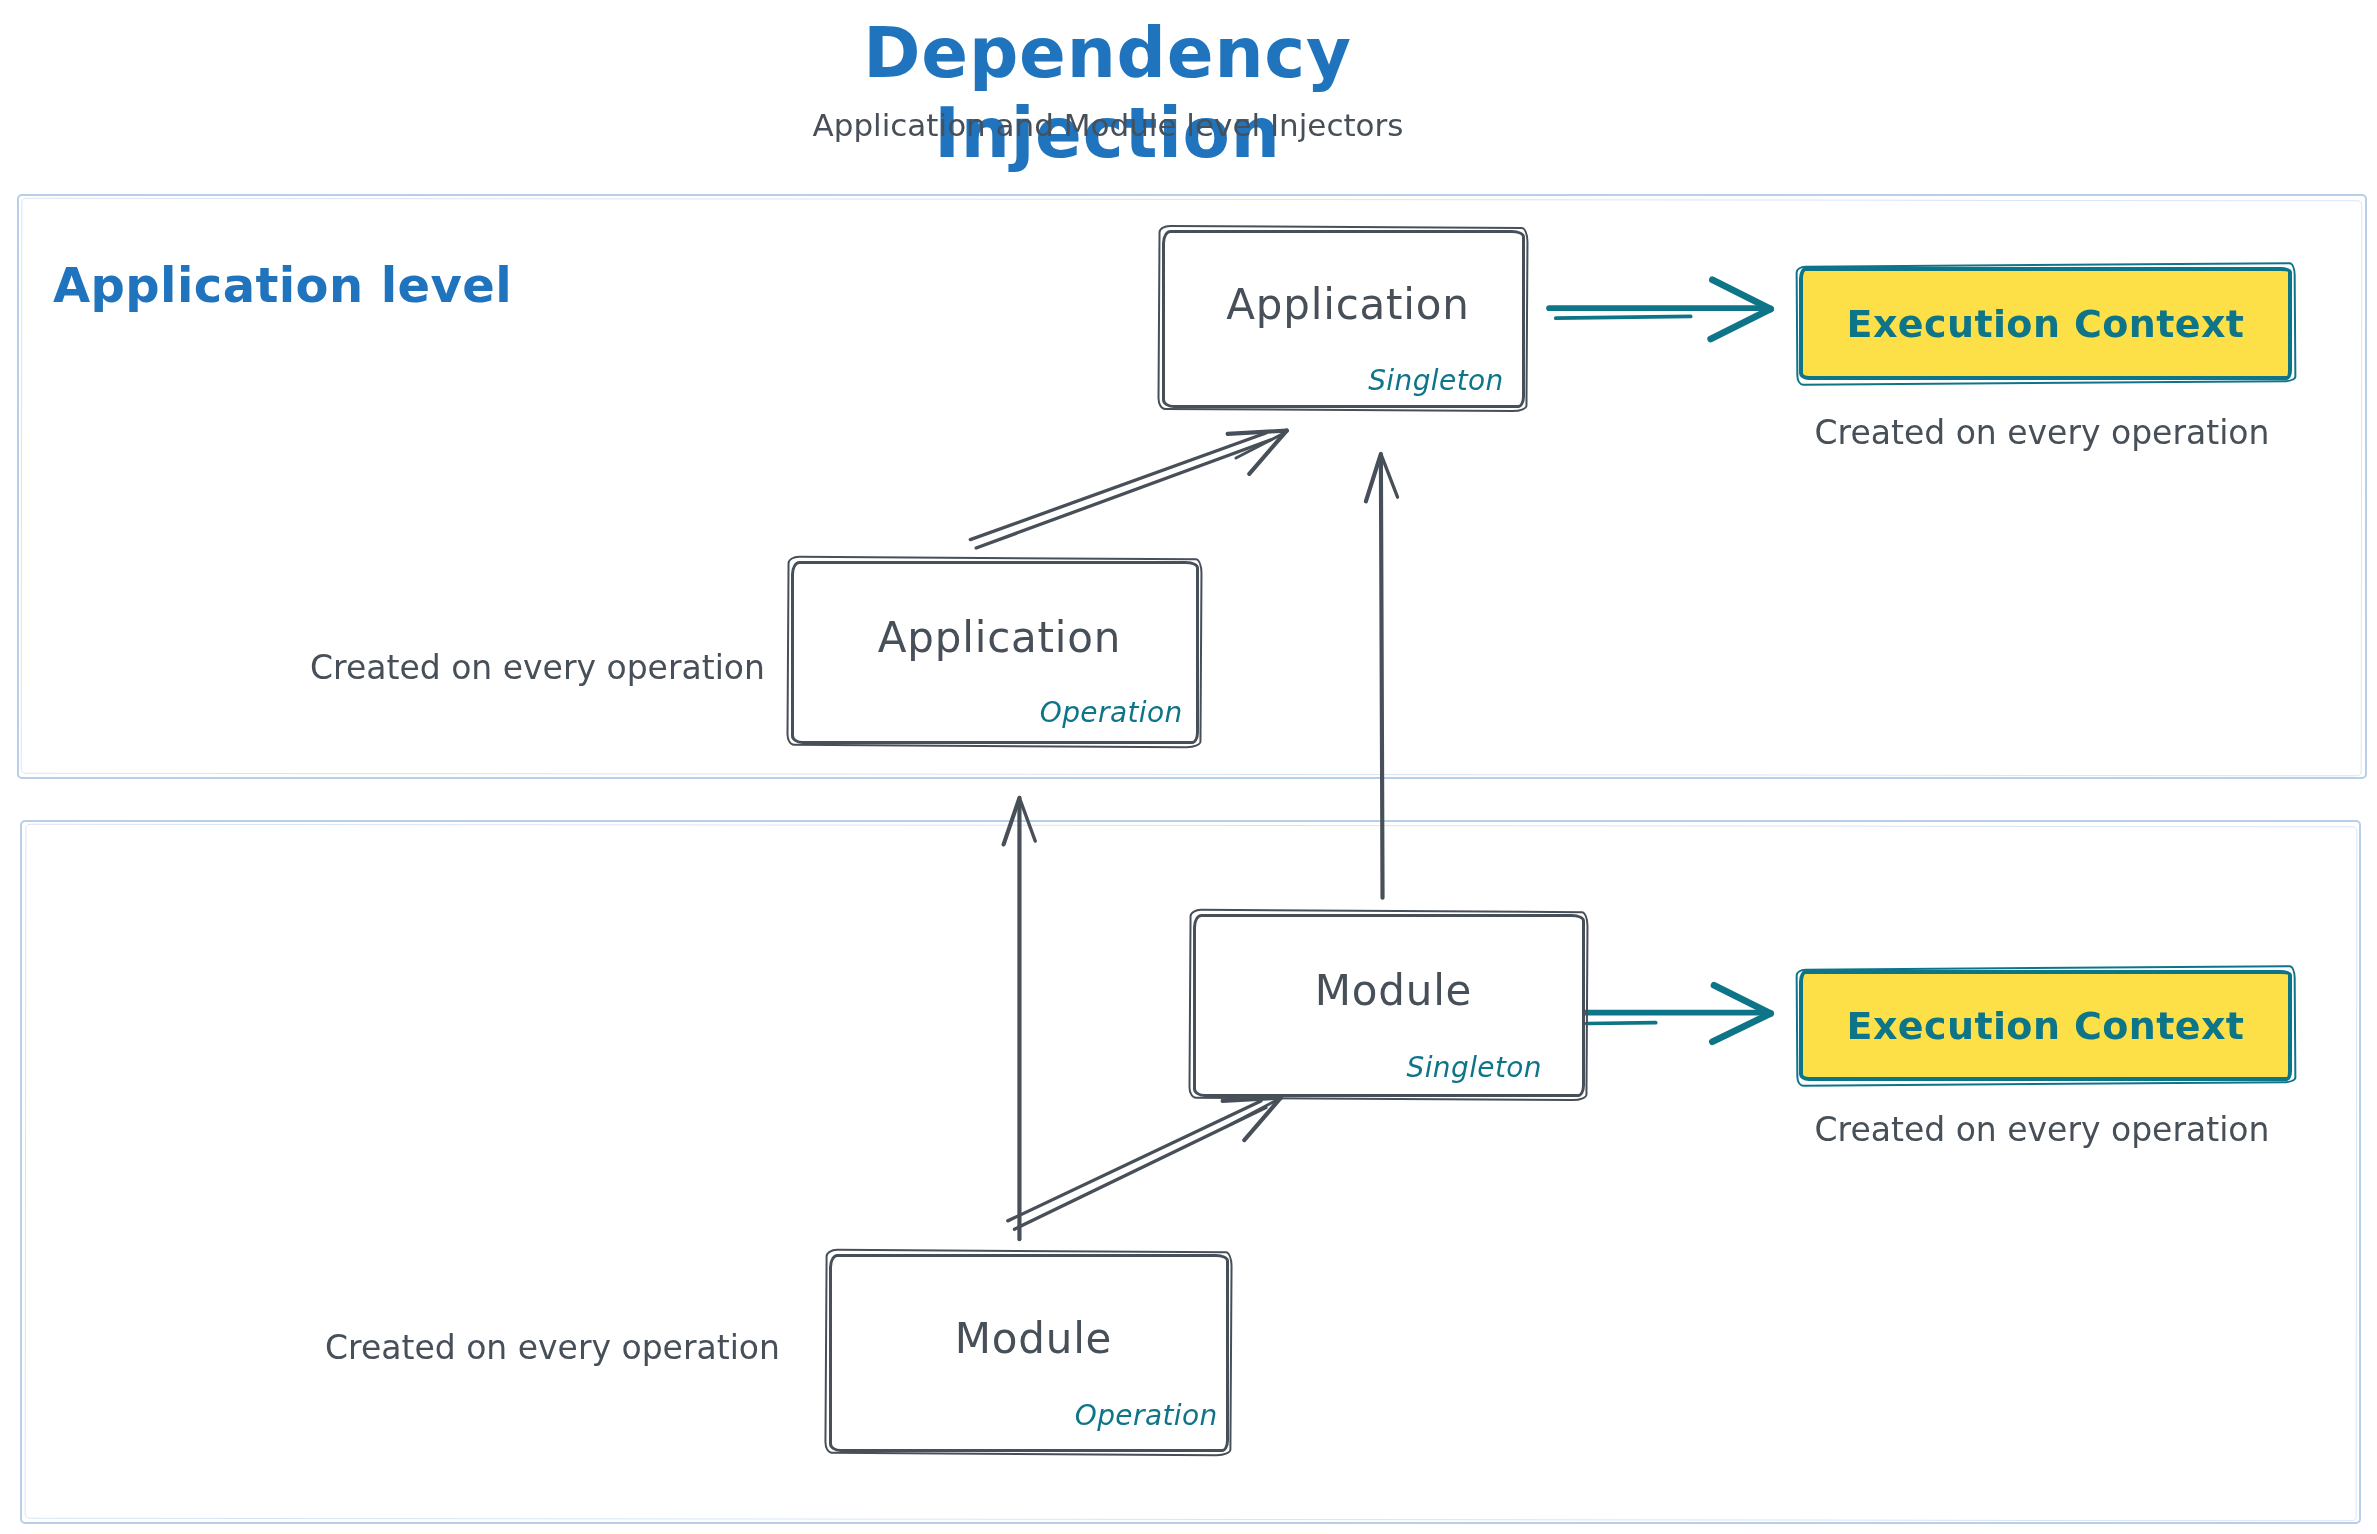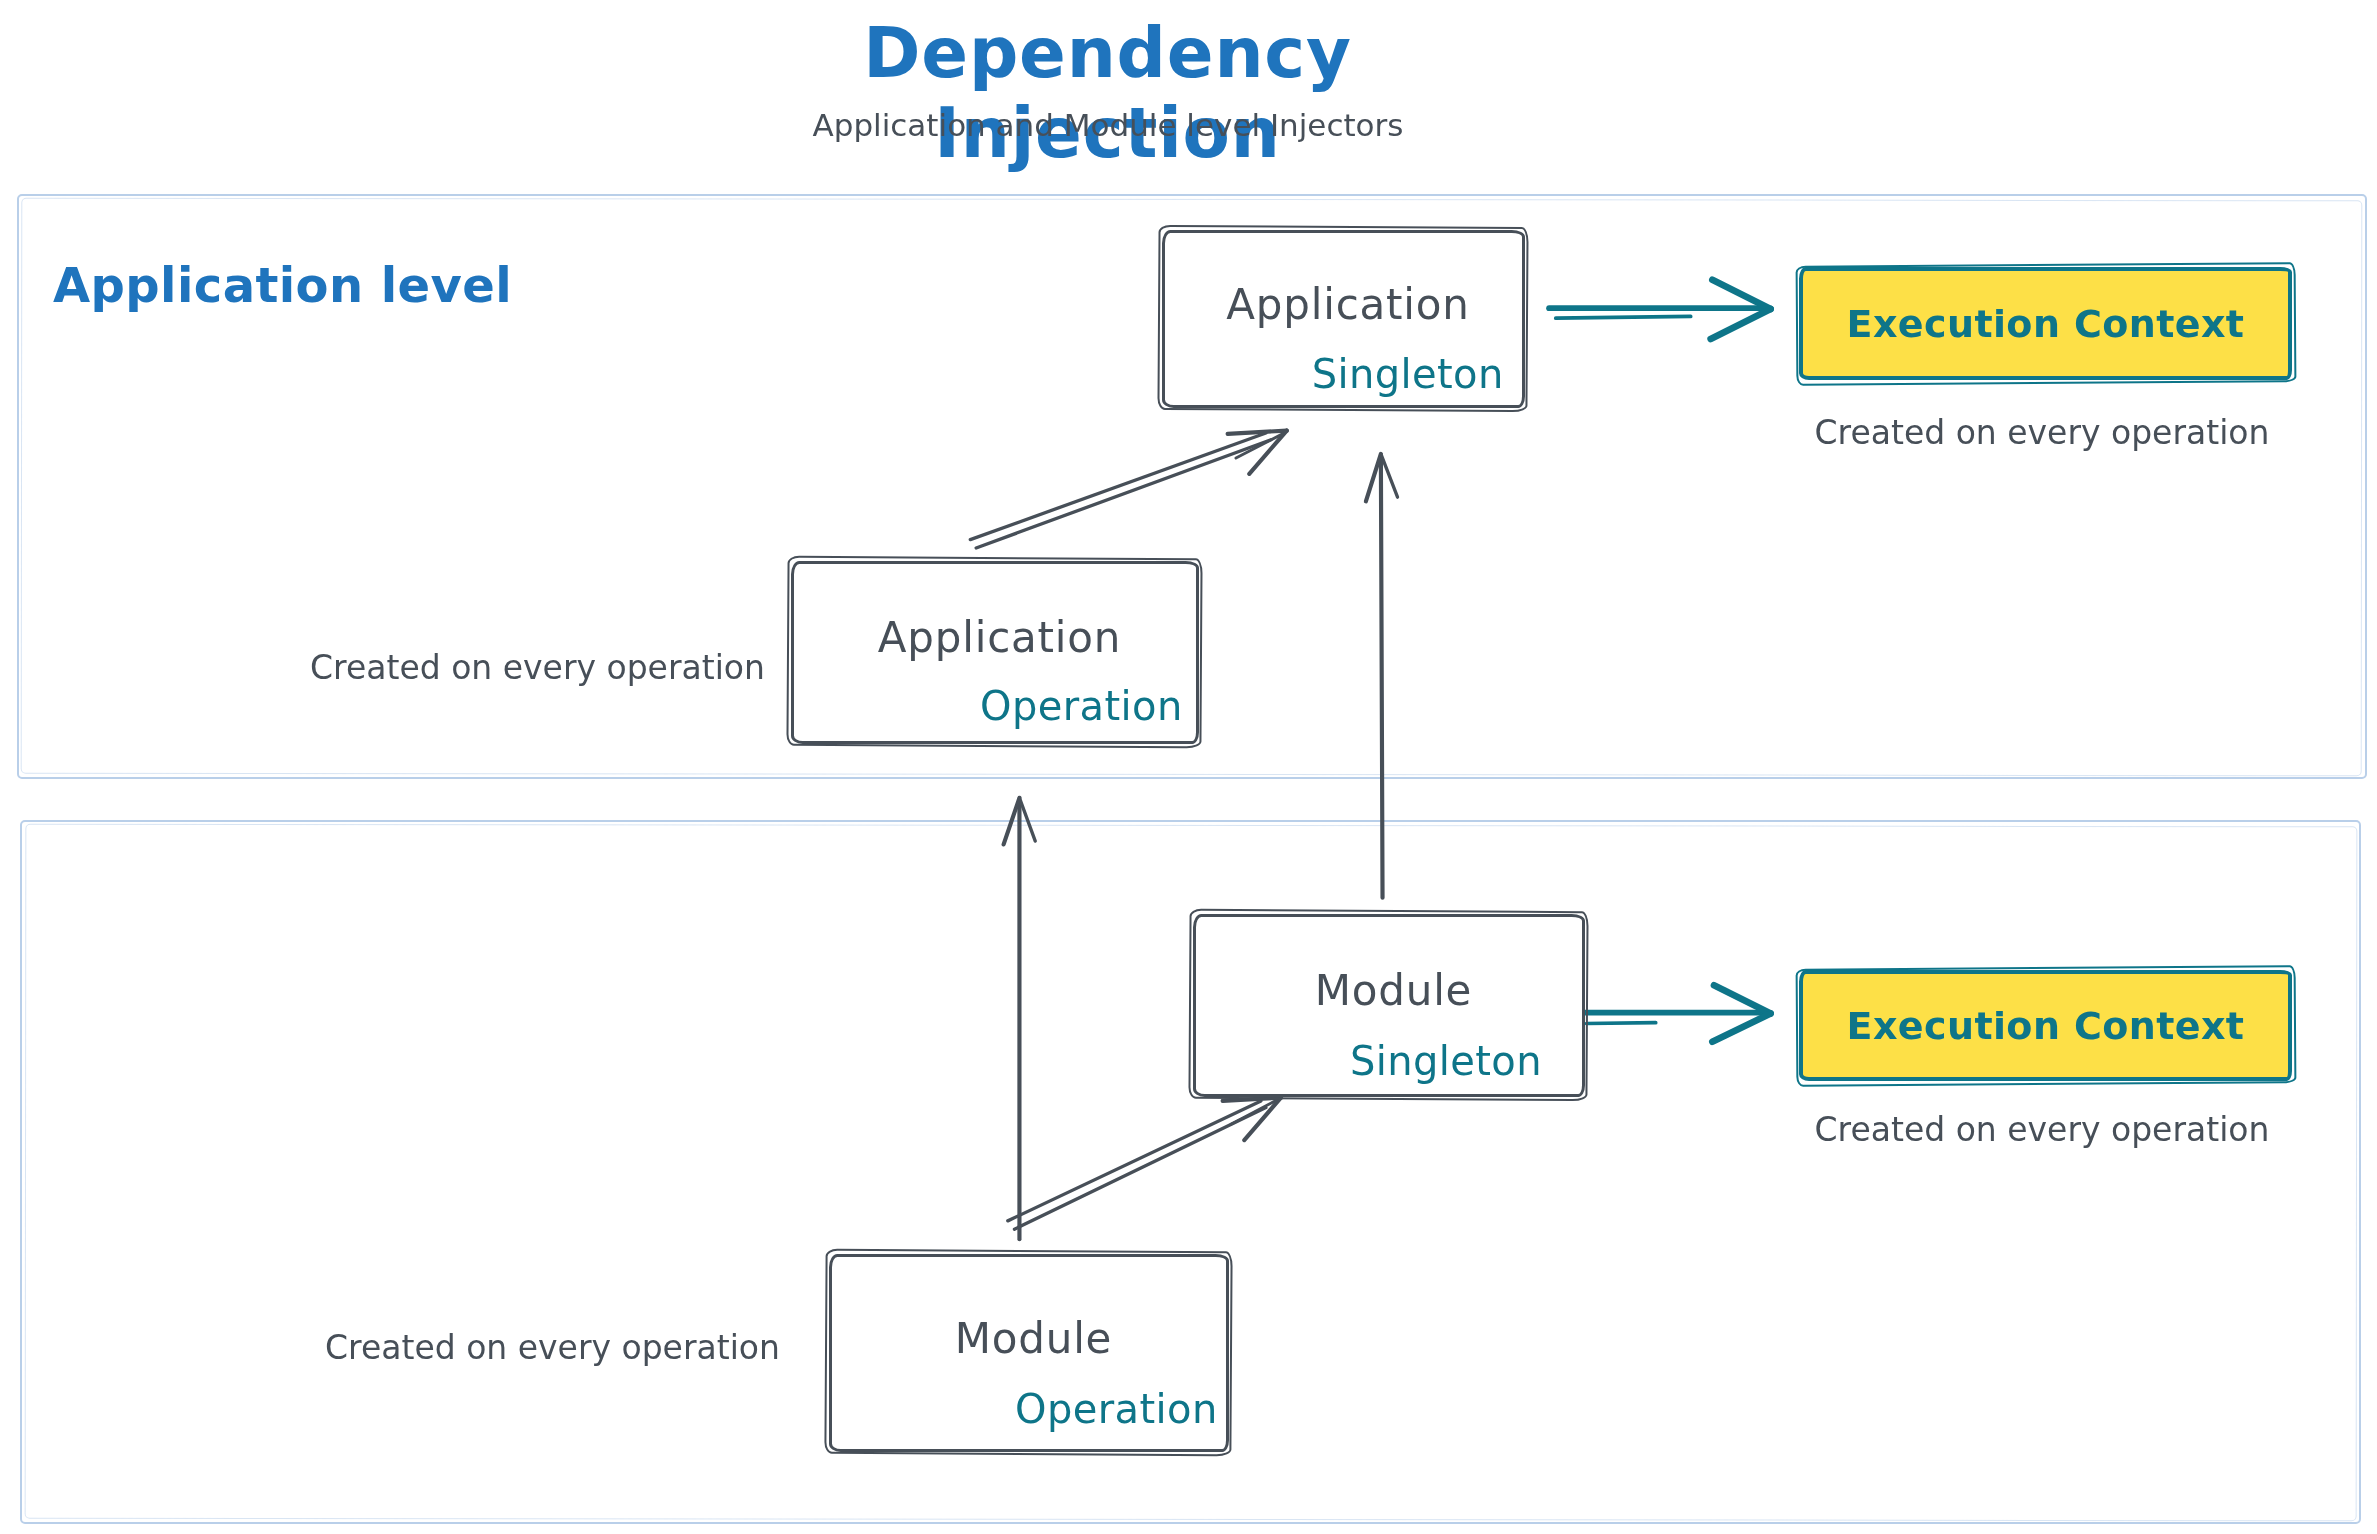--- a/index.html
+++ b/index.html
@@ -55,22 +55,23 @@
     border-radius:11.7px 6.7px 15px 7.5px / 7.5px 15px 6.7px 11.7px;
     transform:rotate(.35deg);
     pointer-events:none;
   }
   .node-title{
     color:var(--dark);font-size:42px;font-weight:500;
     transform:translateY(-15px);letter-spacing:0.8px;
   }
   .badge{
     position:absolute;color:var(--teal);
-    font-size:40px;font-weight:500;letter-spacing:0.4px;
+    font-size:28px;font-weight:500;letter-spacing:0.4px;
     white-space:nowrap;
+    font-style:italic;
   }
   
   .exec{
     position:absolute;background:#fde047;
     border:4.2px solid var(--teal);
     border-radius:6.7px 11.7px 5px 10px / 11.7px 5px 10px 6.7px;
     display:flex;align-items:center;justify-content:center;
   }
   .exec::after{
     content:"";position:absolute;inset:-7.5px;

